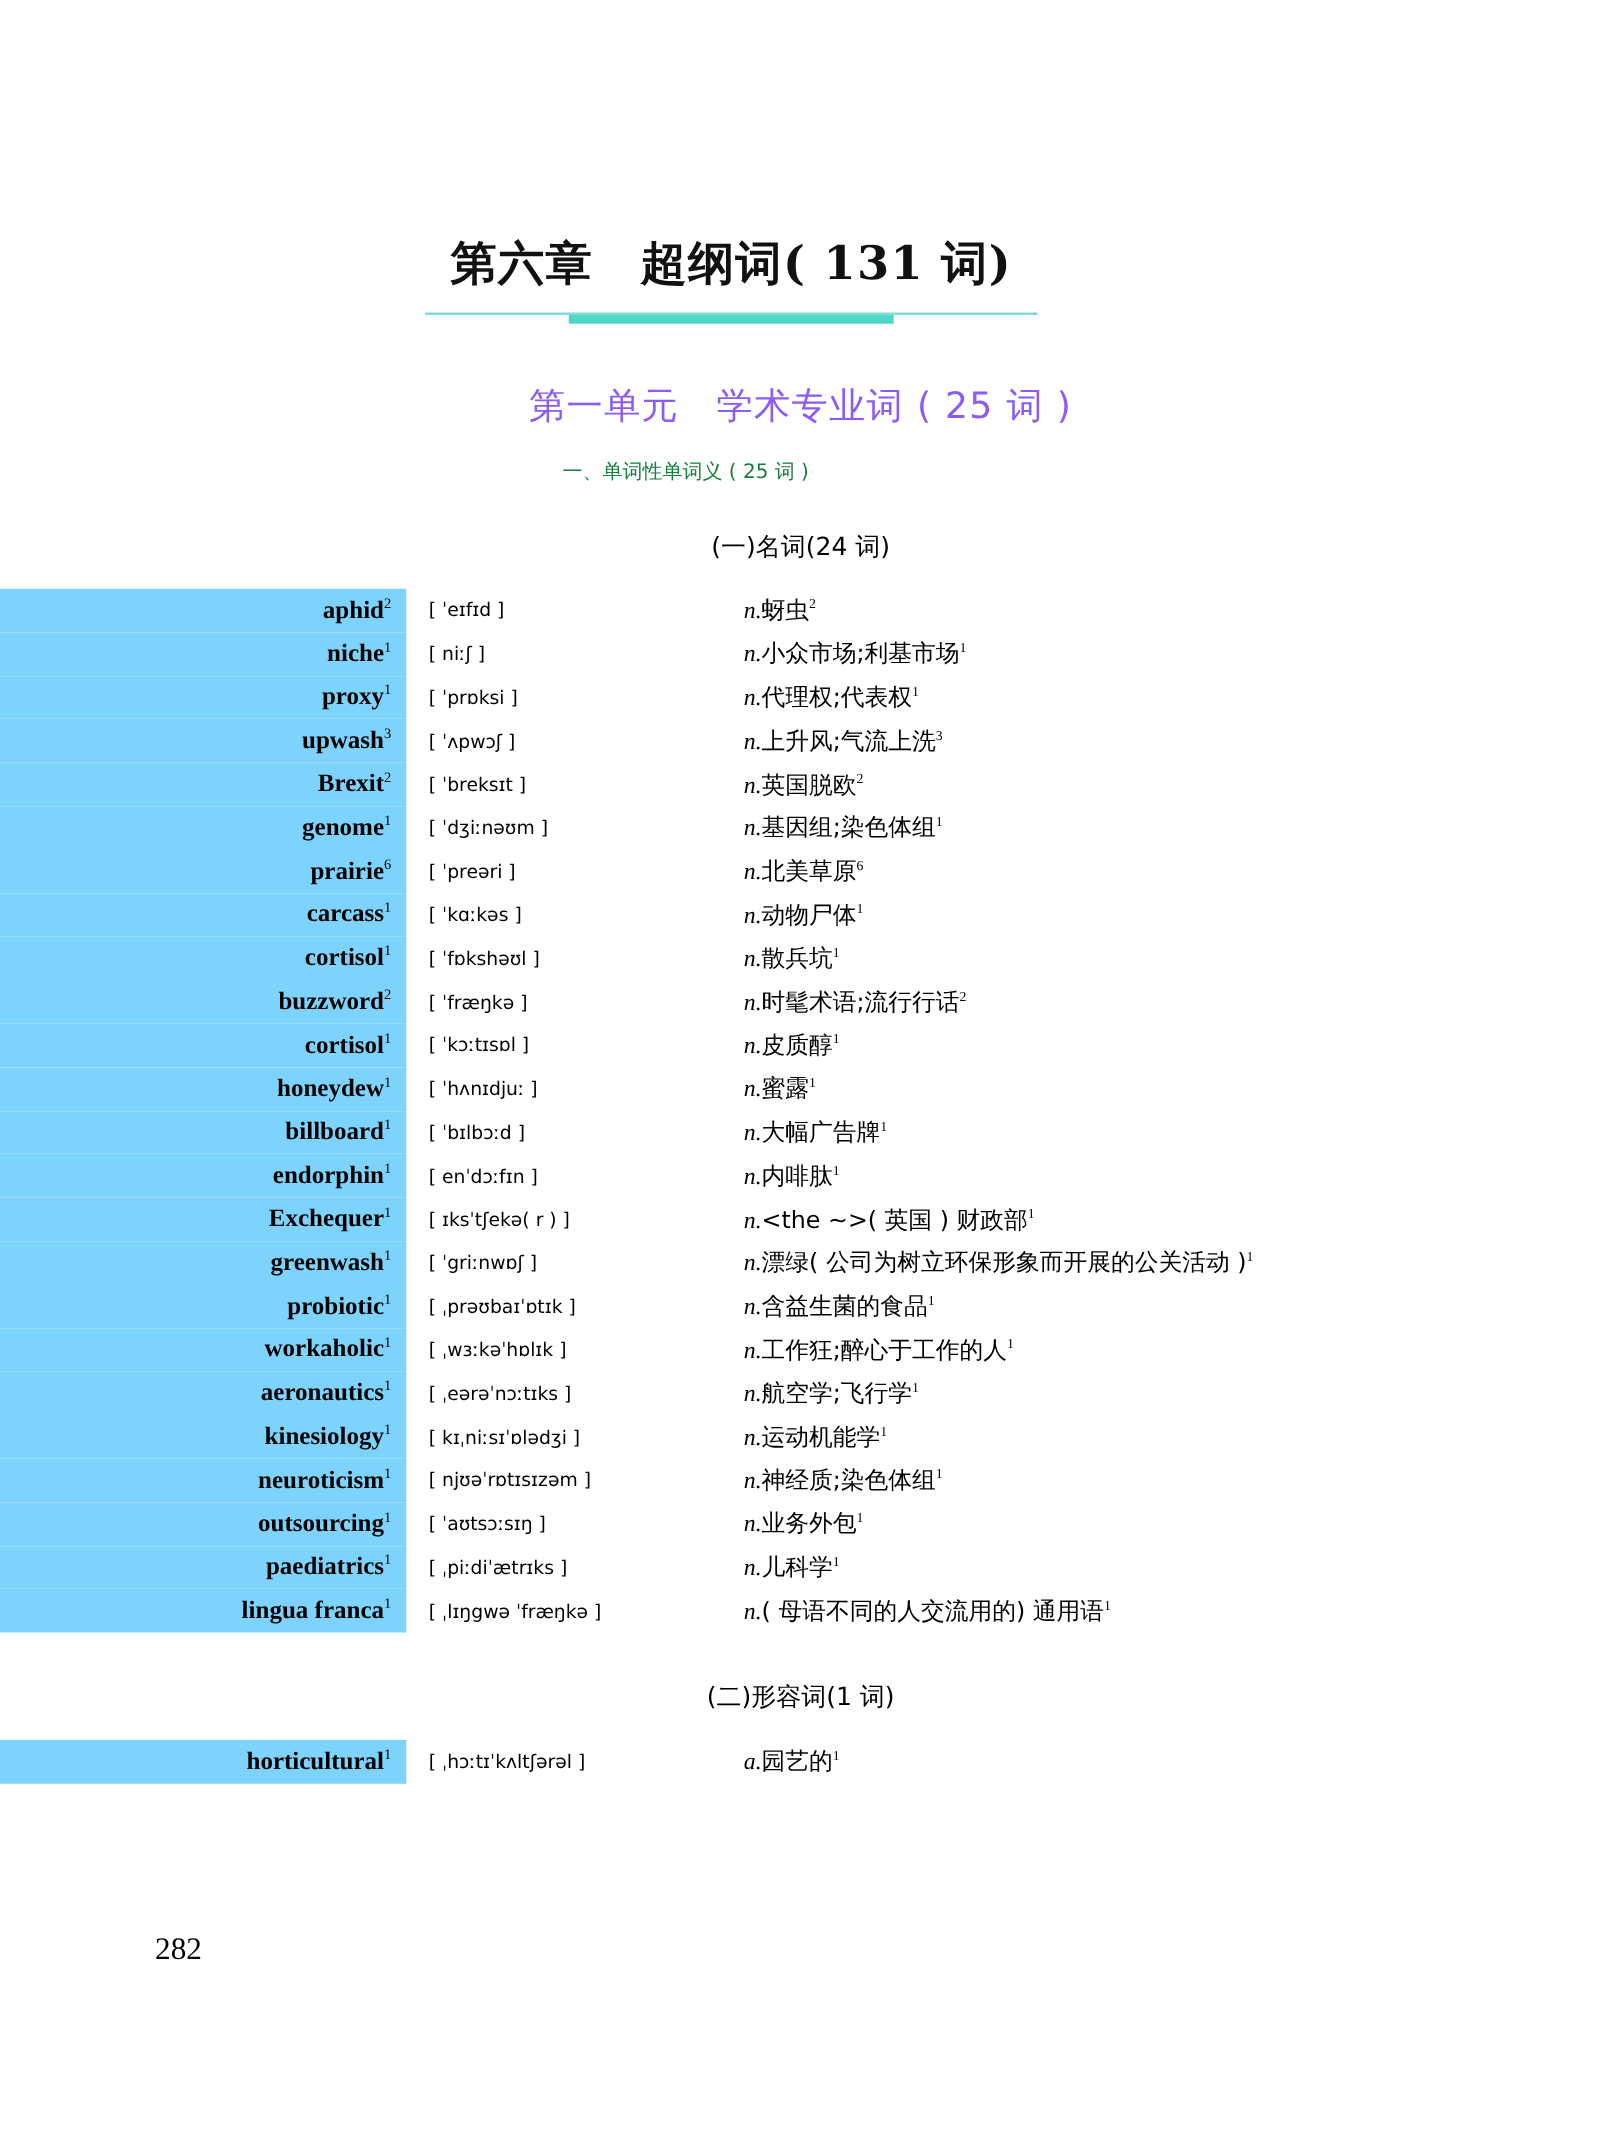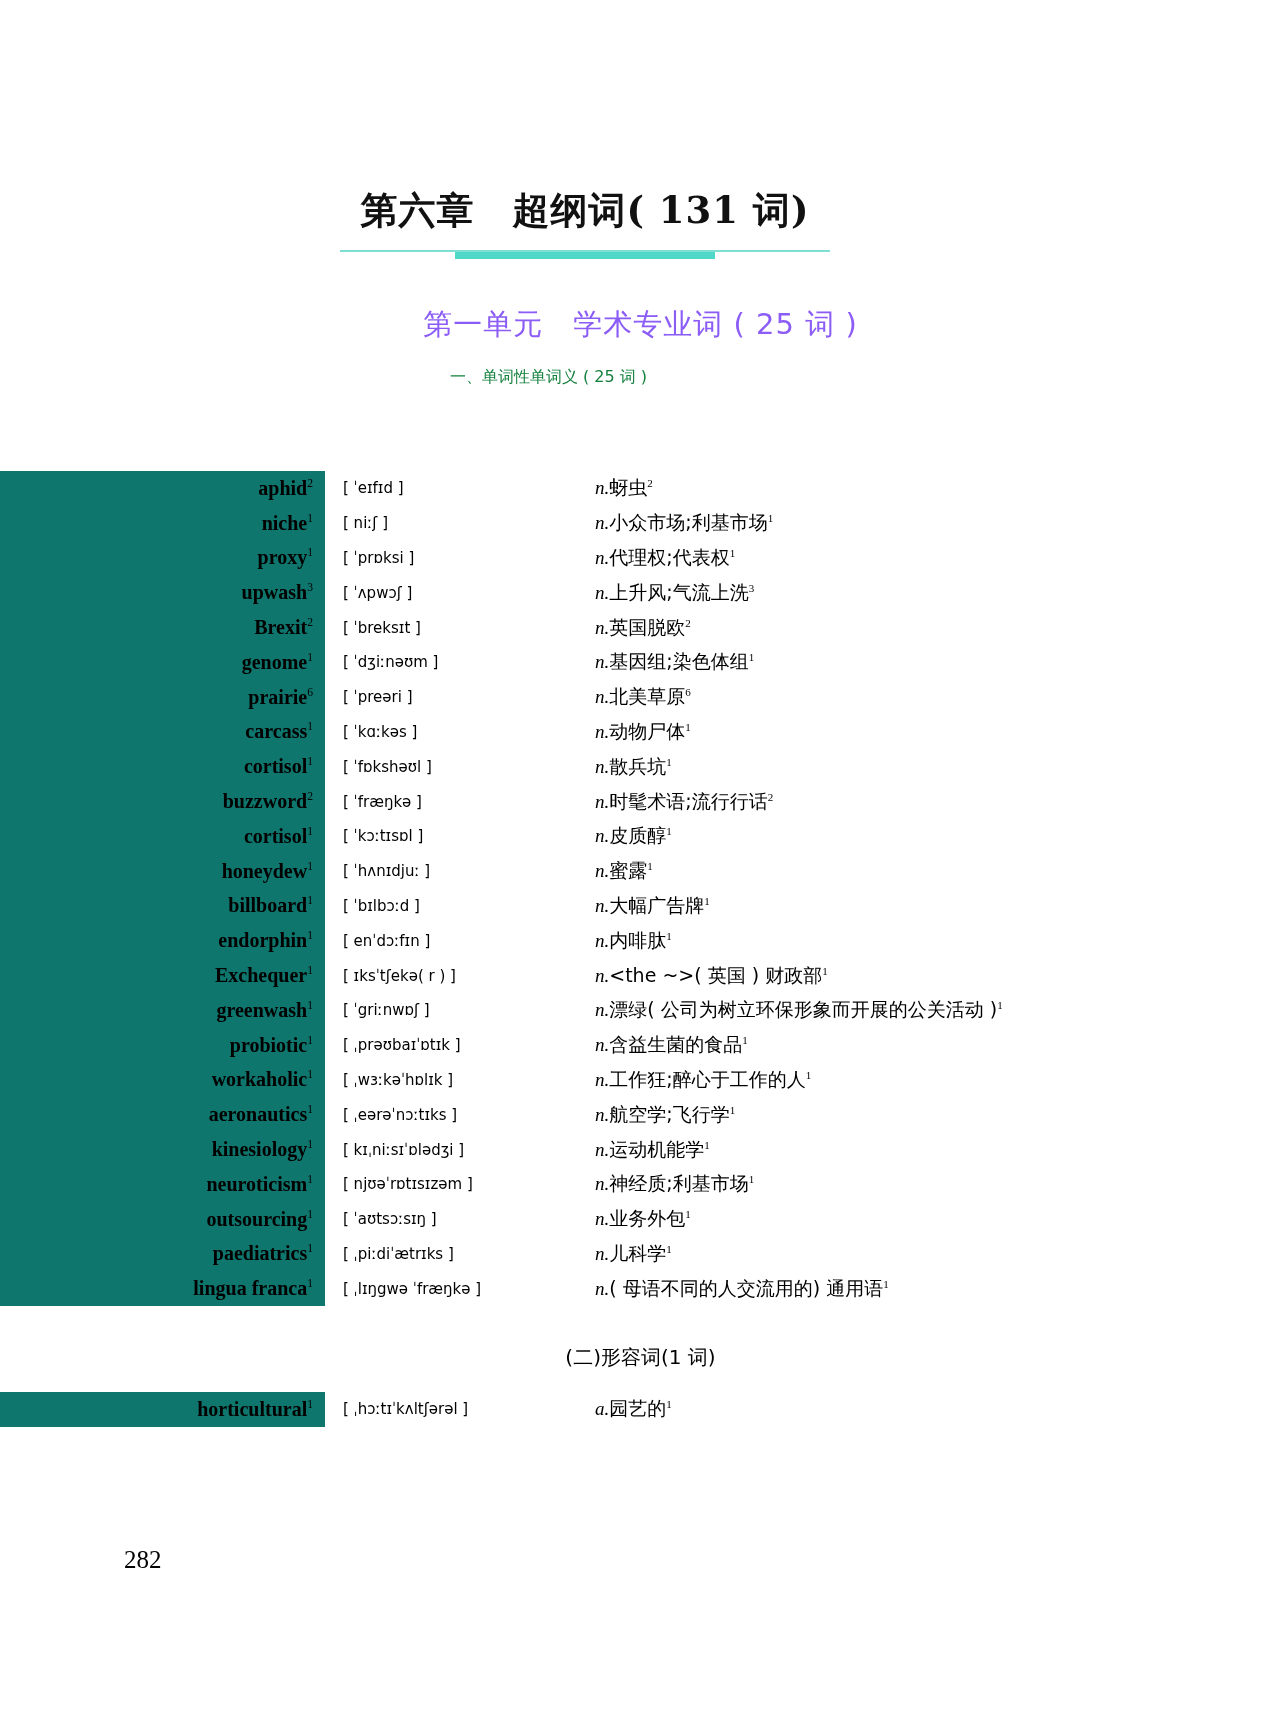--- a/index.html
+++ b/index.html
@@ -120,21 +120,21 @@
   .wl-table col.c-ipa  { width: 260px; }
   .wl-table col.c-def  { width: 696px; }
 
   .wl-table td {
     padding: 0;
     vertical-align: middle;
     height: 34.8px;
   }
 
   td.cell-word {
-    background: #0f766e;
+    background: #7dd3fc;
     text-align: right;
     padding-right: 12px;
     padding-left: 118px;
     font-weight: bold;
     font-size: 20px;
     white-space: nowrap;
     font-family: "Liberation Serif", "DejaVu Serif", serif;
   }
   td.cell-ipa {
     padding-left: 18px;
@@ -182,20 +182,21 @@
     <div class="rule-wrap">
       <div class="rule-thin"></div>
       <div class="rule-thick"></div>
     </div>
   </div>
 
   <div class="unit-heading">第一单元　学术专业词 ( 25 词 )</div>
 
   <div class="section-heading">一、单词性单词义 ( 25 词 )</div>
 
+  <div class="part-heading" id="part-noun">(一)名词(24 词)</div>
 
   <div class="wordlist" id="wordlist-nouns">
     <table class="wl-table">
       <colgroup>
         <col class="c-word">
           <col class="c-ipa">
           <col class="c-def">
       </colgroup>
       <tbody id="nouns-body">
           <tr>
@@ -294,21 +295,21 @@
             <td class="cell-def"><span class="pos">n.</span><span>航空学;飞行学</span><sup>1</sup></td>
           </tr>
           <tr>
             <td class="cell-word"><span>kinesiology</span><sup>1</sup></td>
             <td class="cell-ipa">[ kɪˌniːsɪˈɒlədʒi ]</td>
             <td class="cell-def"><span class="pos">n.</span><span>运动机能学</span><sup>1</sup></td>
           </tr>
           <tr>
             <td class="cell-word"><span>neuroticism</span><sup>1</sup></td>
             <td class="cell-ipa">[ njʊəˈrɒtɪsɪzəm ]</td>
-            <td class="cell-def"><span class="pos">n.</span><span>神经质;利基市场</span><sup>1</sup></td>
+            <td class="cell-def"><span class="pos">n.</span><span>神经质;染色体组</span><sup>1</sup></td>
           </tr>
           <tr>
             <td class="cell-word"><span>outsourcing</span><sup>1</sup></td>
             <td class="cell-ipa">[ ˈaʊtsɔːsɪŋ ]</td>
             <td class="cell-def"><span class="pos">n.</span><span>业务外包</span><sup>1</sup></td>
           </tr>
           <tr>
             <td class="cell-word"><span>paediatrics</span><sup>1</sup></td>
             <td class="cell-ipa">[ ˌpiːdiˈætrɪks ]</td>
             <td class="cell-def"><span class="pos">n.</span><span>儿科学</span><sup>1</sup></td>

